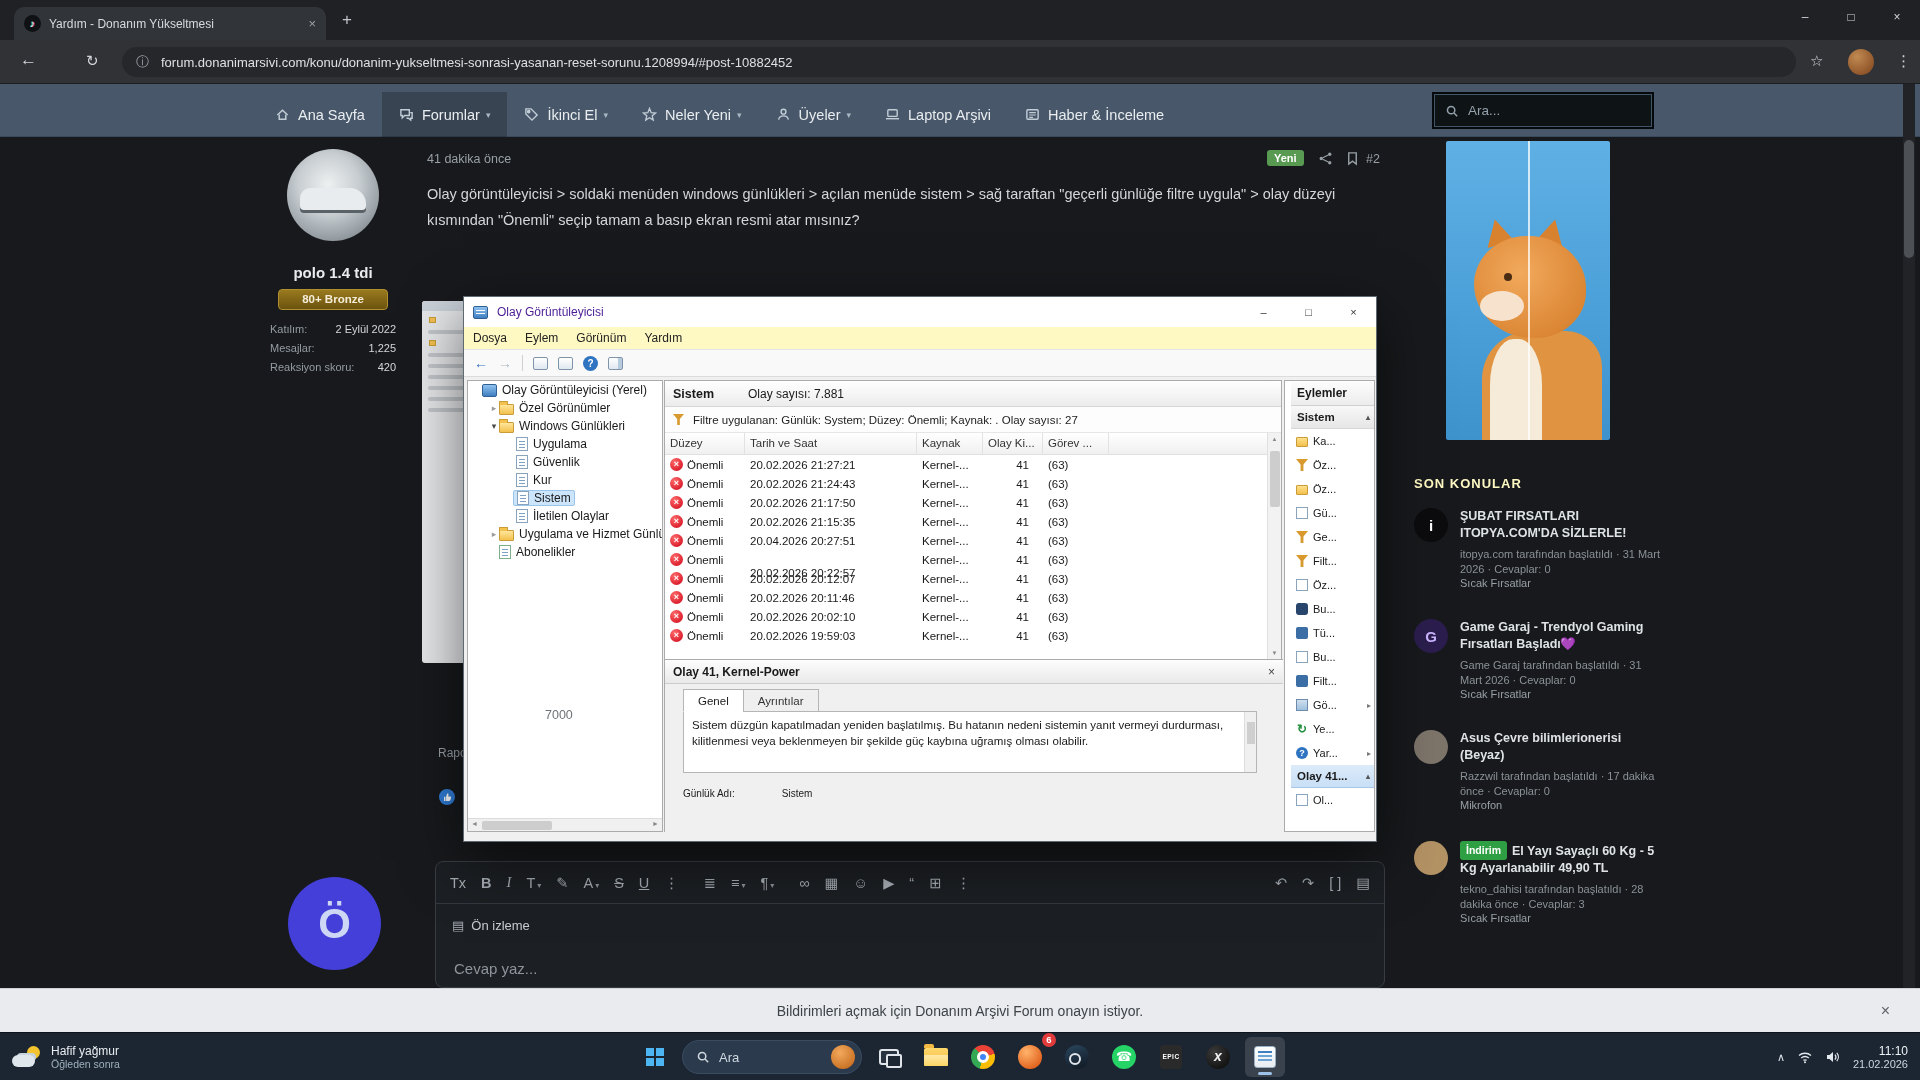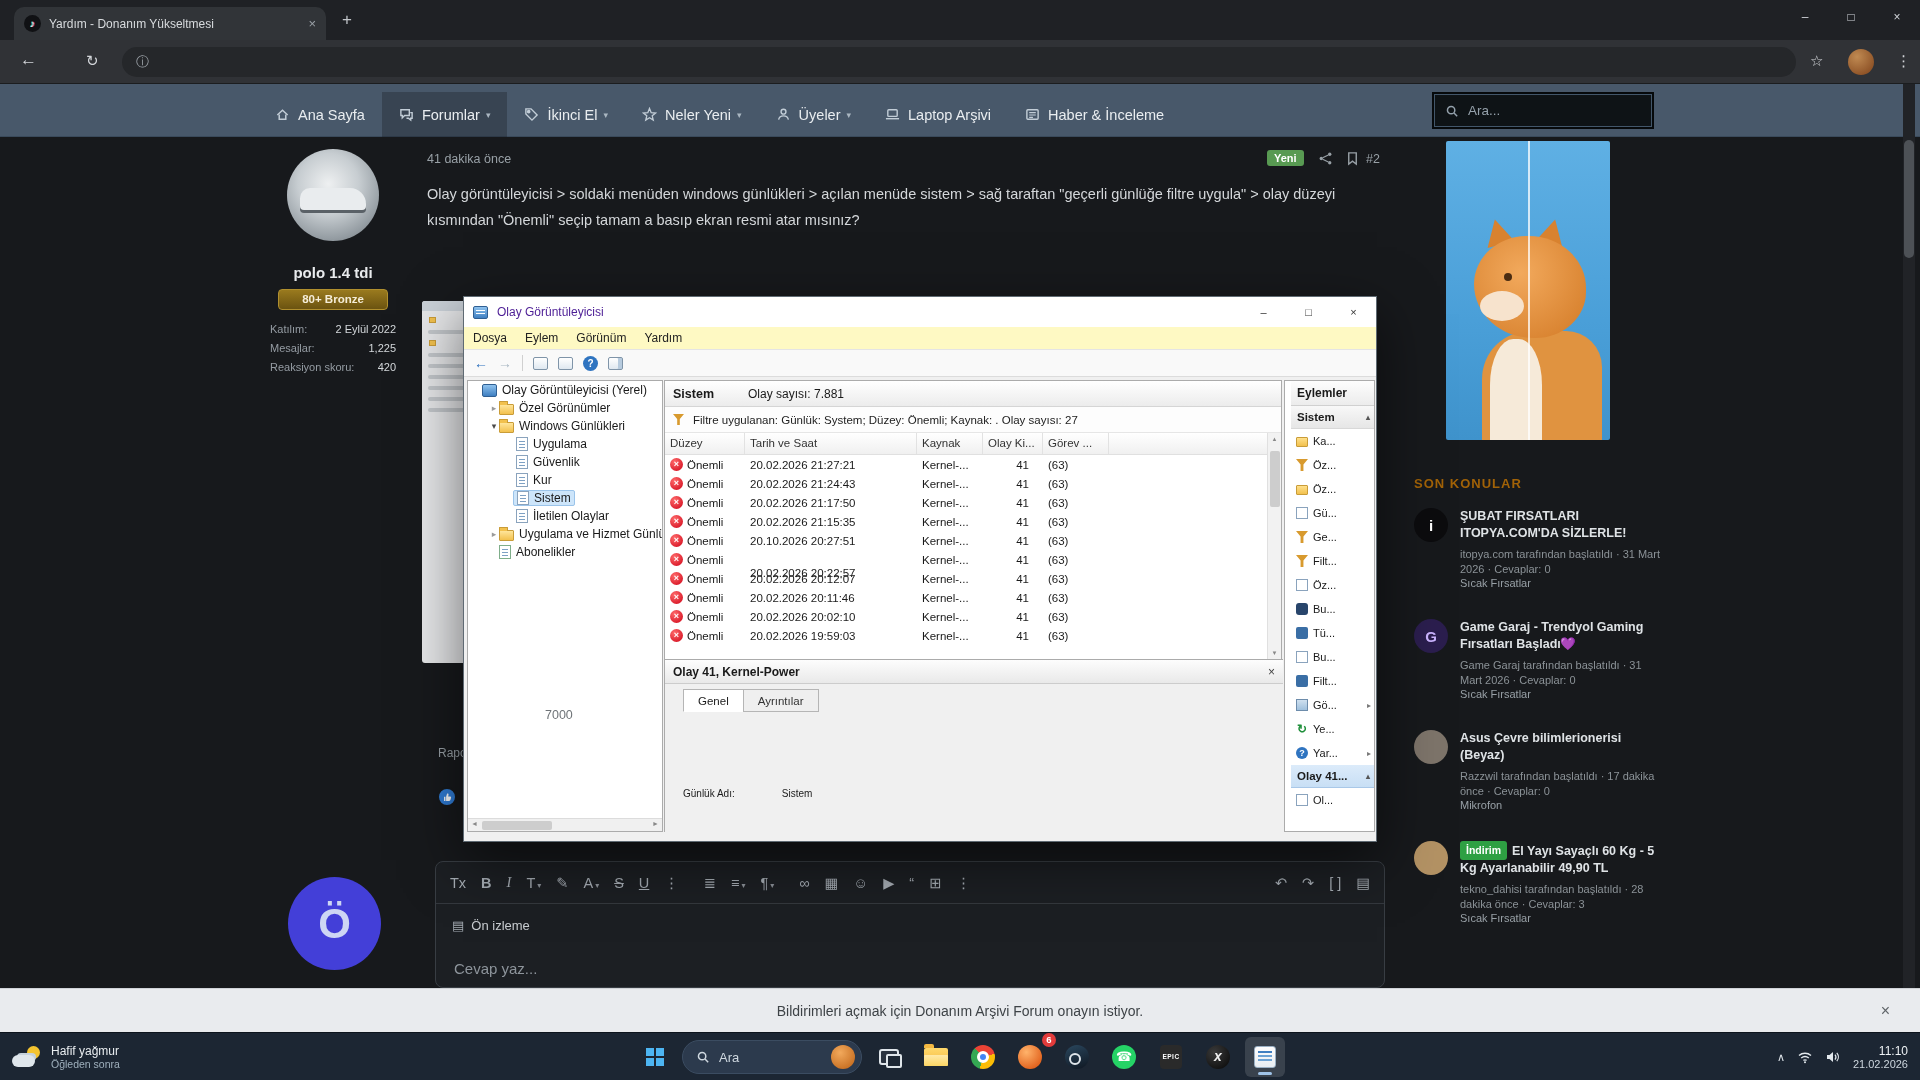--- a/index.html
+++ b/index.html
@@ -92,21 +92,21 @@
   .ad{position:absolute;left:1446px;top:4px;width:164px;height:299px;border-radius:2px;background:linear-gradient(180deg,#5fb0e4,#4a9fd8 60%,#3f93cc);overflow:hidden;}
   .cat-ear{position:absolute;width:0;height:0;border-left:14px solid transparent;border-right:14px solid transparent;border-bottom:26px solid #d8822f;top:78px;}
   .ear-l{left:38px;transform:rotate(-14deg);}
   .ear-r{left:92px;transform:rotate(14deg);}
   .cat-head{position:absolute;left:28px;top:95px;width:112px;height:102px;background:radial-gradient(circle at 42% 36%,#f2a95c,#d8822f 82%);border-radius:48% 52% 46% 54%;}
   .cat-eye{position:absolute;left:58px;top:132px;width:8px;height:8px;border-radius:50%;background:#4a2c12;}
   .cat-muzzle{position:absolute;left:34px;top:150px;width:44px;height:30px;background:#f7e3cd;border-radius:50%;}
   .cat-body{position:absolute;left:36px;top:190px;width:120px;height:120px;background:#e09340;border-radius:40% 30% 0 0;}
   .cat-chest{position:absolute;left:44px;top:198px;width:52px;height:102px;background:#f6ead9;border-radius:45% 45% 0 0;}
   .ad-split{position:absolute;left:50%;top:0;width:2px;height:100%;background:rgba(255,255,255,.75);}
-  .sb-title{position:absolute;left:1414px;top:339px;color:#a16207;font-size:13px;font-weight:bold;letter-spacing:1px;}
+  .sb-title{position:absolute;left:1414px;top:339px;color:#fef9c3;font-size:13px;font-weight:bold;letter-spacing:1px;}
   .topics{position:absolute;left:1414px;top:371px;width:252px;}
   .topic{display:flex;gap:12px;margin-bottom:30px;}
   .t-avatar{width:34px;height:34px;border-radius:50%;flex:none;display:flex;align-items:center;justify-content:center;font-size:15px;font-weight:bold;}
   .t-body{flex:1;min-width:0;}
   .t-title{color:#dfe3e6;font-size:12.5px;font-weight:600;line-height:17px;}
   .t-badge{display:inline-block;background:#2ea043;color:#fff;font-size:10.5px;font-weight:bold;padding:1px 6px;border-radius:3px;margin-right:5px;vertical-align:1px;}
   .t-meta{color:#8b9297;font-size:11px;line-height:15px;margin-top:5px;}
   .t-cat{color:#98a0a6;font-size:11px;}
 
   .scrollbar{position:absolute;left:1903px;top:-53px;width:12px;height:945px;background:#212327;}
@@ -268,20 +268,21 @@
       <span>□</span>
       <span>×</span>
     </div>
   </div>
 
   <div class="btoolbar">
     <span class="nav-btn back">←</span>
     <span class="nav-btn reload">↻</span>
     <div class="urlbar">
       <span class="site-info">ⓘ</span>
+      <span class="url-text">forum.donanimarsivi.com/konu/donanim-yukseltmesi-sonrasi-yasanan-reset-sorunu.1208994/#post-10882452</span>
     </div>
     <span class="nav-btn star">☆</span>
     <span class="profile-avatar"></span>
     <span class="nav-btn menu">⋮</span>
   </div>
 
   <div class="navbar">
     <div class="nav-items" id="nav-items">
         <div class="nav-item">
           <span class="nav-ico">
@@ -644,21 +645,21 @@
             <span class="lv-cell" style="width: 172px;">20.02.2026 21:15:35</span>
             <span class="lv-cell" style="width: 66px;">Kernel-...</span>
             <span class="lv-cell" style="width: 60px; justify-content: flex-end; padding-right: 14px;">41</span>
             <span class="lv-cell" style="width: 66px;">(63)</span>
           </div>
           <div class="lv-row">
             <span class="lv-cell" style="width: 80px;">
               <span class="err-ico">×</span>
               <span>Önemli</span>
             </span>
-            <span class="lv-cell" style="width: 172px;">20.10.2026 20:27:51</span>
+            <span class="lv-cell" style="width: 172px;">20.04.2026 20:27:51</span>
             <span class="lv-cell" style="width: 66px;">Kernel-...</span>
             <span class="lv-cell" style="width: 60px; justify-content: flex-end; padding-right: 14px;">41</span>
             <span class="lv-cell" style="width: 66px;">(63)</span>
           </div>
           <div class="lv-row">
             <span class="lv-cell" style="width: 80px;">
               <span class="err-ico">×</span>
               <span>Önemli</span>
             </span>
             <span class="lv-cell" style="width: 172px; margin-top: 26px;">20.02.2026 20:22:57</span>
@@ -714,20 +715,26 @@
       </div>
 
       <div class="c-detail">
         <div class="d-header">
           <span class="t">Olay 41, Kernel-Power</span>
           <span class="x">×</span>
         </div>
         <div class="d-tabs">
           <span class="d-tab on">Genel</span>
           <span class="d-tab off">Ayrıntılar</span>
+        </div>
+        <div class="d-box">
+          <div class="txt">Sistem düzgün kapatılmadan yeniden başlatılmış. Bu hatanın nedeni sistemin yanıt vermeyi durdurması, kilitlenmesi veya beklenmeyen bir şekilde güç kaybına uğramış olması olabilir.</div>
+          <div class="vs">
+              <div class="thumb"></div>
+            </div>
         </div>
         <div class="d-fields">
           <span class="lbl">Günlük Adı:</span>
           <span>Sistem</span>
         </div>
       </div>
     </div>
 
     <div class="ev-panel ev-actions" id="ev-actions">
       <div class="a-header">Eylemler</div>

